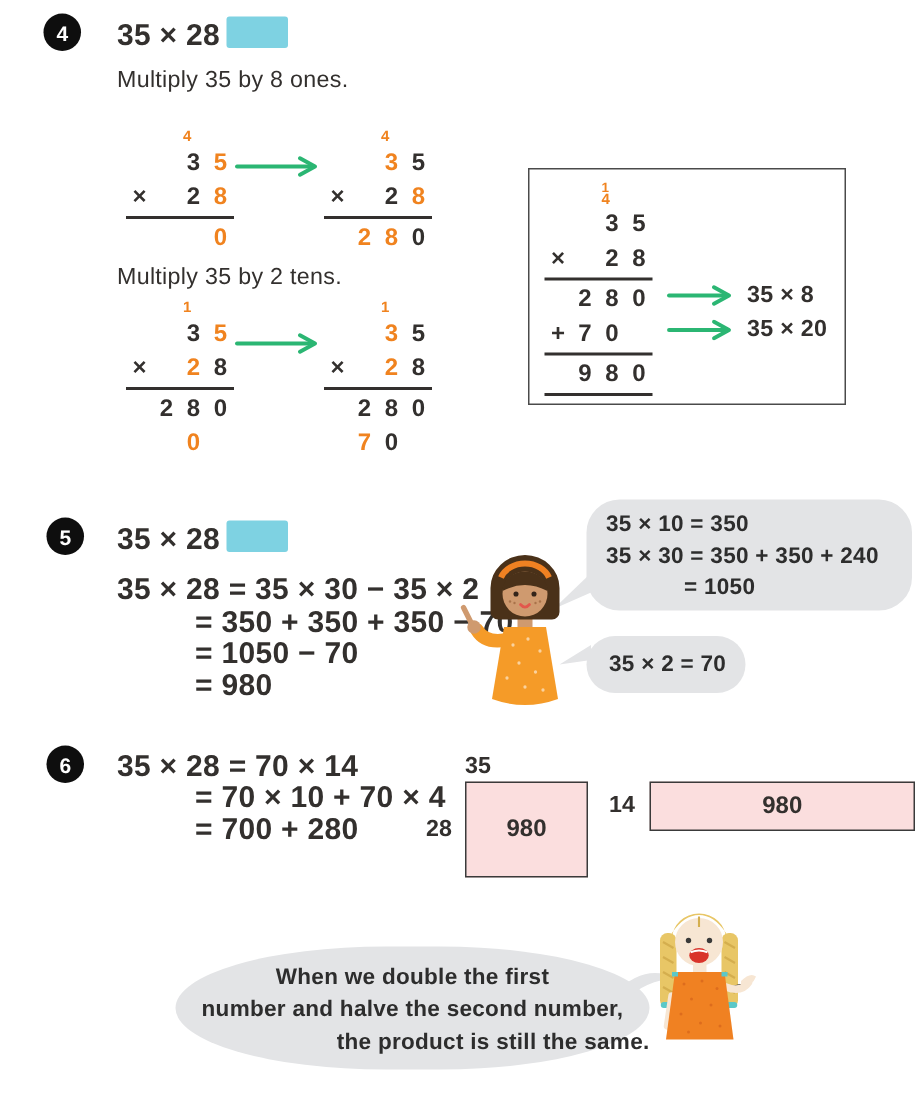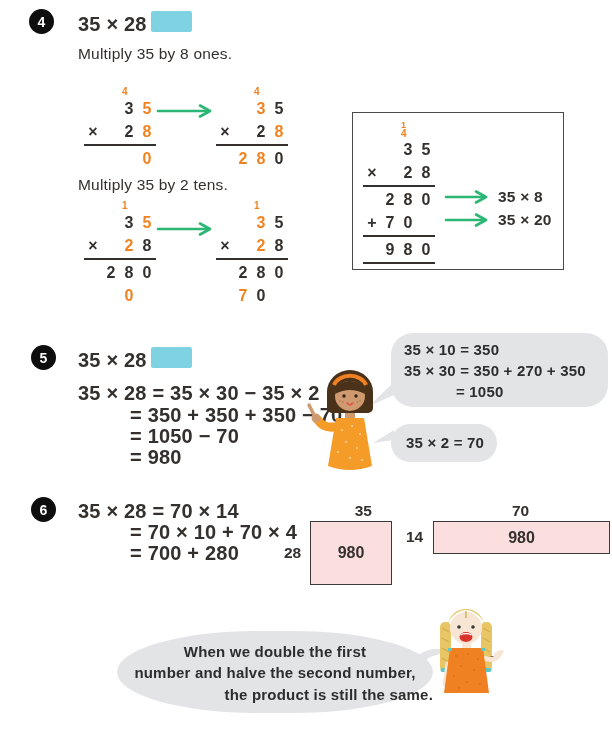--- a/index.html
+++ b/index.html
@@ -226,21 +226,21 @@
   <div class="abs t" style="left:78px;top:382px">35 × 28 = 35 × 30 − 35 × 2</div>
   <div class="abs t" style="left:130px;top:404px">= 350 + 350 + 350 − 70</div>
   <div class="abs t" style="left:130px;top:425px">= 1050 − 70</div>
   <div class="abs t" style="left:130px;top:446px">= 980</div>
 
   <div class="bubble" style="left:391px;top:333px;width:217px;height:74px;border-radius:22px"></div>
   <svg class="abs" style="left:368px;top:380px" width="26" height="30">
     <path d="M26,2 L1,26 L26,15 Z" fill="#e3e4e6"></path>
   </svg>
   <div class="btext" style="left:404px;top:341px">35 × 10 = 350</div>
-  <div class="btext" style="left:404px;top:362px">35 × 30 = 350 + 270 + 350</div>
+  <div class="btext" style="left:404px;top:362px">35 × 30 = 350 + 350 + 240</div>
   <div class="btext" style="left:456px;top:383px">= 1050</div>
 
   <div class="bubble" style="left:391px;top:424px;width:106px;height:38px;border-radius:19px"></div>
   <svg class="abs" style="left:372px;top:429px" width="22" height="18">
     <path d="M22,1 L1,14 L22,11 Z" fill="#e3e4e6"></path>
   </svg>
   <div class="btext" style="left:406px;top:434px">35 × 2 = 70</div>
 
   <svg class="abs" style="left:300px;top:368px" width="92" height="104" viewBox="0 0 92 104">
     <path d="M40,58 Q24,62 18,52" stroke="#f59b28" stroke-width="9" fill="none" stroke-linecap="round"></path>
@@ -269,27 +269,26 @@
     <circle cx="57" cy="34" r="0.8" fill="#a9734a"></circle>
       <circle cx="60" cy="33" r="0.8" fill="#a9734a"></circle>
     <path d="M47,35 q3,3.5 6,0" stroke="#e2574c" stroke-width="1.8" fill="none" stroke-linecap="round"></path>
   </svg>
 
   <div class="badge" style="left:31px;top:497px">6</div>
   <div class="abs t" style="left:78px;top:500px">35 × 28 = 70 × 14</div>
   <div class="abs t" style="left:130px;top:521px">= 70 × 10 + 70 × 4</div>
   <div class="abs t" style="left:130px;top:542px">= 700 + 280</div>
 
-  <div class="rlabel" style="left:292px;top:502px;width:80px;text-align:right">35</div>
+  <div class="rlabel" style="left:310px;top:502px;width:80px;text-align:left">35</div>
   <div class="rlabel" style="left:284px;top:544px">28</div>
   <div class="prect" style="left:310px;top:521px;width:80px;height:62px">
       <span>980</span>
     </div>
 
-  <div class="rlabel" style="left:433px;top:502px;width:175px;text-align:center">70</div>
   <div class="rlabel" style="left:406px;top:528px">14</div>
   <div class="prect" style="left:433px;top:521px;width:175px;height:31px">
       <span>980</span>
     </div>
 
   <div class="bubble" style="left:117px;top:631px;width:316px;height:82px;border-radius:150px / 44px"></div>
   <svg class="abs" style="left:408px;top:636px" width="44" height="30">
     <path d="M2,26 Q22,6 42,16 Q22,18 10,30 Z" fill="#e3e4e6"></path>
   </svg>
   <div class="btext" style="left:117px;top:643px;width:316px;text-align:center">When we double the first</div>

